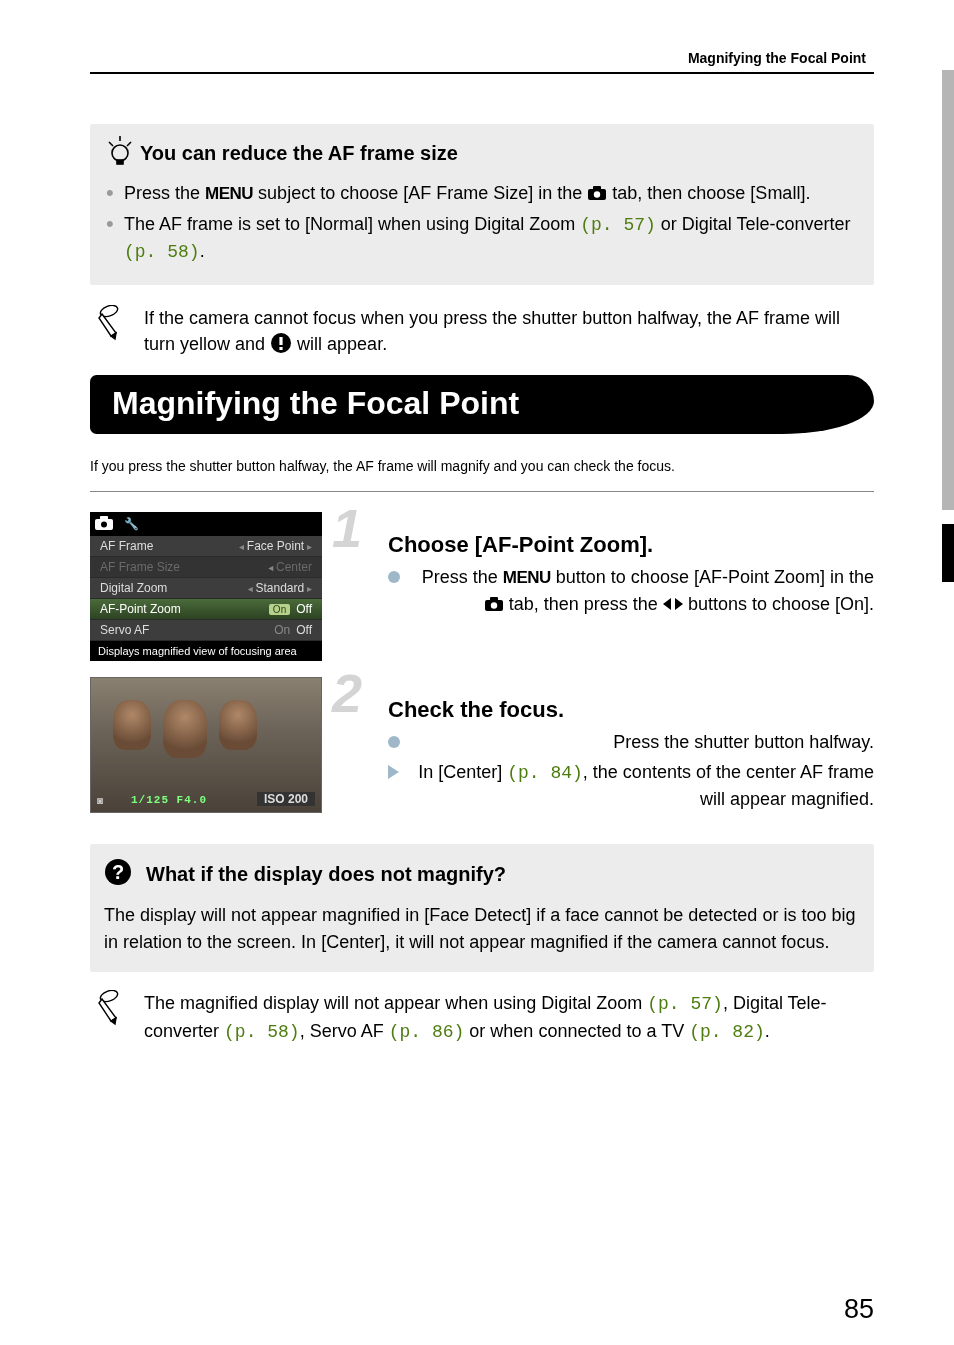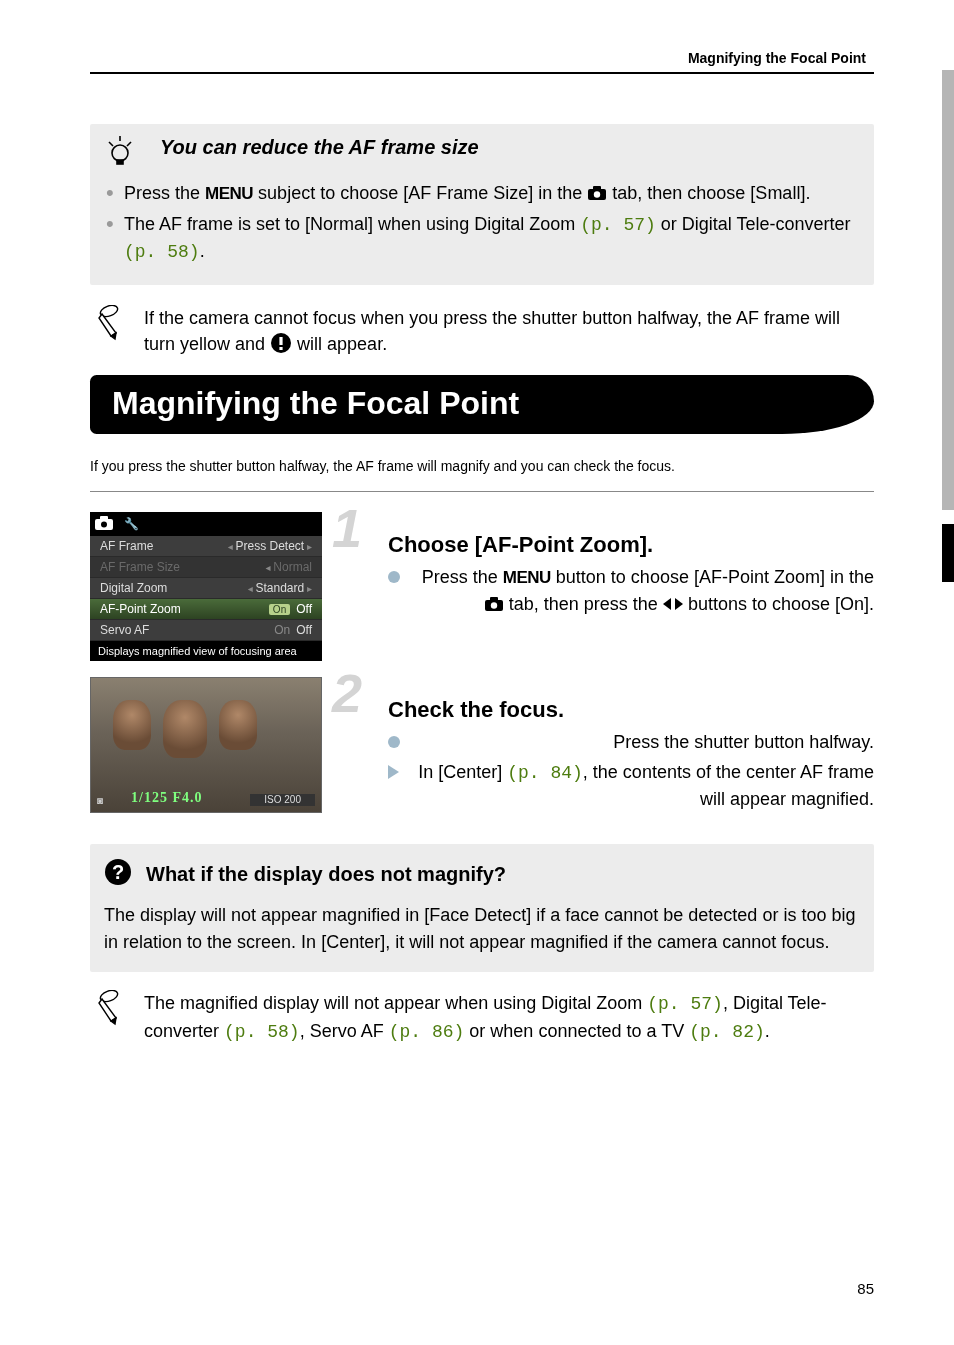--- a/index.html
+++ b/index.html
@@ -43,24 +43,23 @@
     background: #000;
   }
   .tip-block {
     background: #ececec;
     border-radius: 2px;
     padding: 12px 16px 16px 16px;
     margin-bottom: 20px;
   }
   .tip-title-row {
     display: flex;
-    align-items: flex-start;
-    gap: 26px;
+    align-items: center;
+    gap: 6px;
     margin-bottom: 10px;
-    font-style: italic;
   }
   .lightbulb-icon svg { width: 28px; height: 30px; }
   .tip-title {
     font-weight: bold;
     font-size: 20px;
   }
   .tip-bullets {
     list-style: none;
     font-size: 18px;
     line-height: 1.45;
@@ -136,35 +135,36 @@
     border: 1px solid #666;
     background: linear-gradient(180deg,#8a8070 0%, #6b6358 40%, #4a4238 100%);
     position: relative;
     overflow: hidden;
   }
   .photo-overlay-text {
     position: absolute;
     bottom: 6px;
     left: 40px;
     color: #7fff7f;
-    font-family: Liberation Serif, serif;
-    font-size: 14px;
+    font-family: Liberation Mono, monospace;
+    font-size: 11px;
     font-weight: bold;
     letter-spacing: 1px;
     margin-top: 24px;
   }
   .photo-iso {
     position: absolute;
     bottom: 6px;
     right: 6px;
     color: #ddd;
-    font-size: 10px;
+    font-size: 12px;
     background:#333;
-    padding:1px 14px;
+    padding:1px 7px;
     line-height:1;
+    font-weight:bold;
   }
   .photo-corner {
     position:absolute;
     bottom:6px; left:6px;
     color:#ccc;
     font-size:10px;
   }
   .photo-faces {
     position:absolute;
     display:flex;
@@ -265,23 +265,23 @@
   .qa-body { font-size:18px; line-height:1.5; }
   .final-note {
     display:flex;
     gap:18px;
     font-size:18px;
     line-height:1.5;
     margin-left:6px;
   }
   .page-number {
     position:absolute;
-    bottom:48px;
+    bottom:20px;
     right:80px;
-    font-size:15px;
+    font-size:27px;
     margin-left:35px;
   }
 </style>
 </head>
 <body>
 
 <div class="side-tab-grey"></div>
 <div class="side-tab-black"></div>
 
 <div class="page-content">
@@ -352,25 +352,25 @@
           <span class="camera-icon-inline tab1"><svg viewBox="0 0 20 16">
                 <rect x="1" y="4" width="18" height="11" rx="2" fill="#fff"></rect>
                 <rect x="6" y="1" width="8" height="4" rx="1" fill="#fff"></rect>
                 <circle cx="10" cy="9.5" r="3" fill="#000"></circle>
               </svg></span>
           <span class="tab2">🔧</span>
         </div>
         <div class="menu-rows">
           <div class="menu-row">
               <span>AF Frame</span>
-              <span><span class="arrow">◂ </span><span>Press Detect</span><span class="arrow"> ▸</span></span>
+              <span><span class="arrow">◂ </span><span>Face Point</span><span class="arrow"> ▸</span></span>
             </div>
           <div class="menu-row dim">
               <span>AF Frame Size</span>
-              <span><span class="arrow">◂ </span><span>Normal</span></span>
+              <span><span class="arrow">◂ </span><span>Center</span></span>
             </div>
           <div class="menu-row">
               <span>Digital Zoom</span>
               <span><span class="arrow">◂ </span><span>Standard</span><span class="arrow"> ▸</span></span>
             </div>
           <div class="menu-row highlight">
               <span>AF-Point Zoom</span>
               <span class="onoff">
                 <span class="pill">On</span>
                 <span>Off</span>

